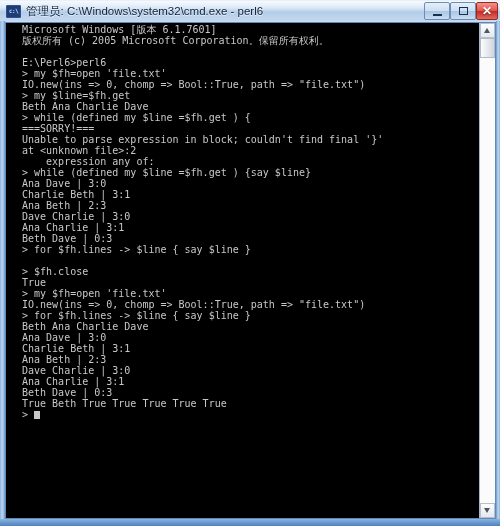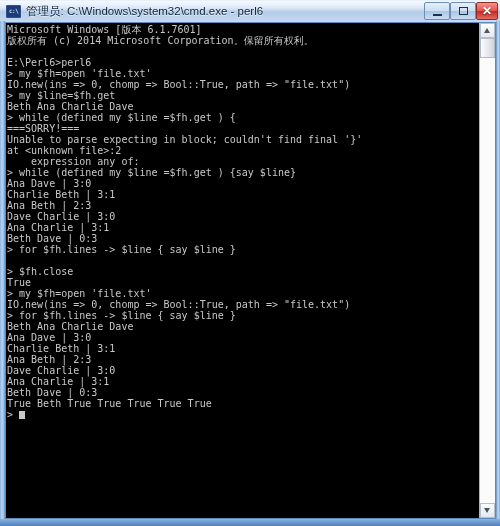--- a/index.html
+++ b/index.html
@@ -125,21 +125,21 @@
     background: #000000;
     overflow: hidden;
   }
   #console {
     position: absolute;
     left: 0; top: 0;
     width: 473px;
     height: 495px;
     background: #000000;
     overflow: hidden;
-    padding: 1px 0 0 1px;
+    padding: 1px 0 0 16px;
     box-sizing: border-box;
   }
   .line {
     font-family: "DejaVu Sans Mono", monospace;
     font-size: 10px;
     line-height: 11px;
     height: 11px;
     color: #c8c8c8;
     white-space: pre;
     letter-spacing: 0px;
@@ -237,30 +237,30 @@
       <div class="box"></div>
     </div>
     <div class="winbtn" id="btn-close">
       <div class="x">✕</div>
     </div>
   </div>
 
   <div id="console-frame">
     <div id="console">
         <div class="line">Microsoft Windows [版本 6.1.7601]</div>
-        <div class="line">版权所有 (c) 2014 Microsoft Corporation。保留所有权利。</div>
+        <div class="line">版权所有 (c) 2005 Microsoft Corporation。保留所有权利。</div>
         <div class="line"></div>
         <div class="line">E:\Perl6&gt;perl6</div>
         <div class="line">&gt; my $fh=open 'file.txt'</div>
         <div class="line">IO.new(ins =&gt; 0, chomp =&gt; Bool::True, path =&gt; "file.txt")</div>
         <div class="line">&gt; my $line=$fh.get</div>
         <div class="line">Beth Ana Charlie Dave</div>
         <div class="line">&gt; while (defined my $line =$fh.get ) {</div>
         <div class="line">===SORRY!===</div>
-        <div class="line">Unable to parse expecting in block; couldn't find final '}'</div>
+        <div class="line">Unable to parse expression in block; couldn't find final '}'</div>
         <div class="line">at &lt;unknown file&gt;:2</div>
         <div class="line">    expression any of:</div>
         <div class="line">&gt; while (defined my $line =$fh.get ) {say $line}</div>
         <div class="line">Ana Dave | 3:0</div>
         <div class="line">Charlie Beth | 3:1</div>
         <div class="line">Ana Beth | 2:3</div>
         <div class="line">Dave Charlie | 3:0</div>
         <div class="line">Ana Charlie | 3:1</div>
         <div class="line">Beth Dave | 0:3</div>
         <div class="line">&gt; for $fh.lines -&gt; $line { say $line }</div>

